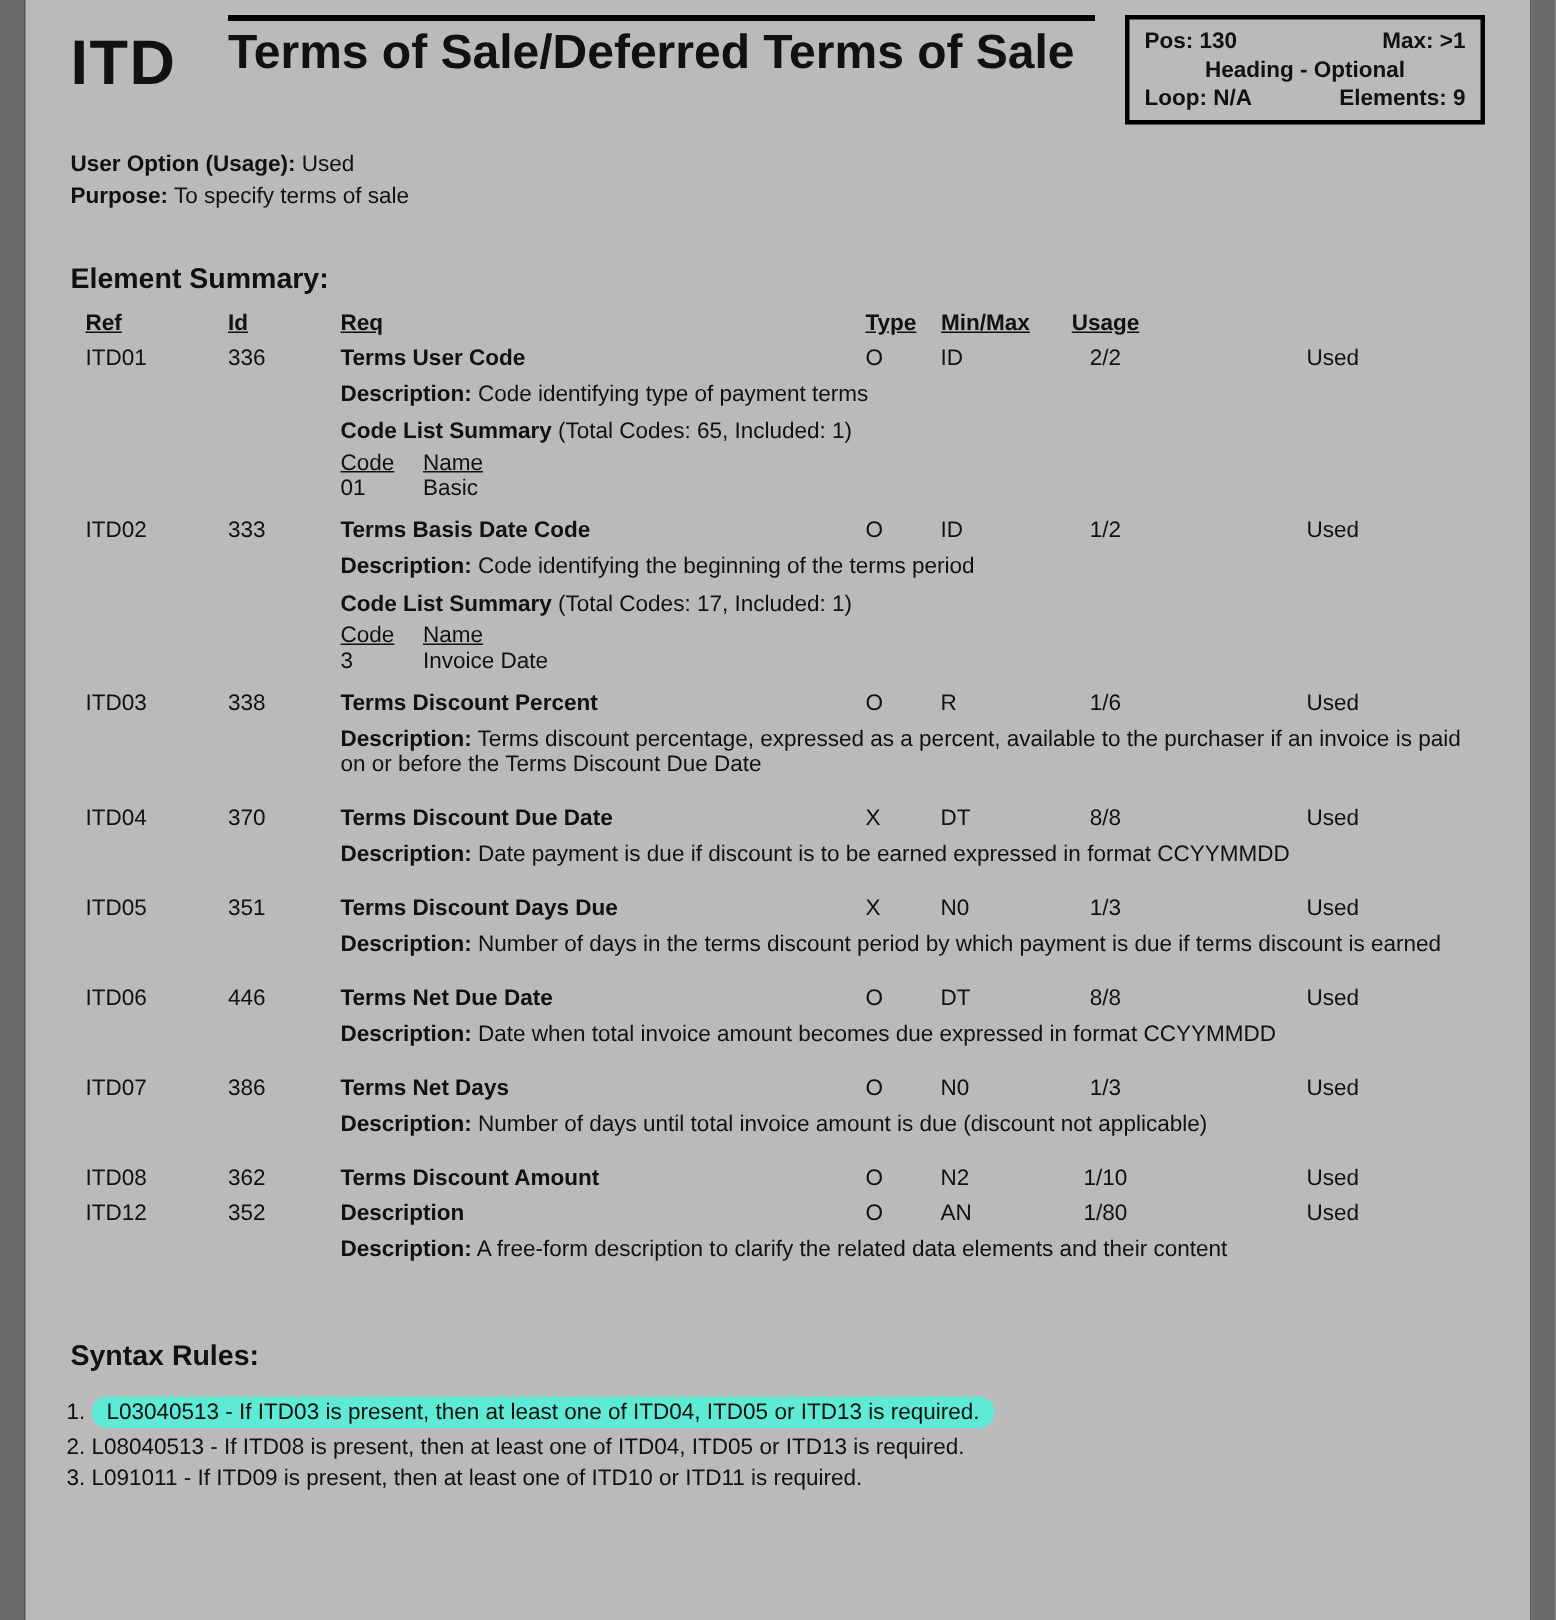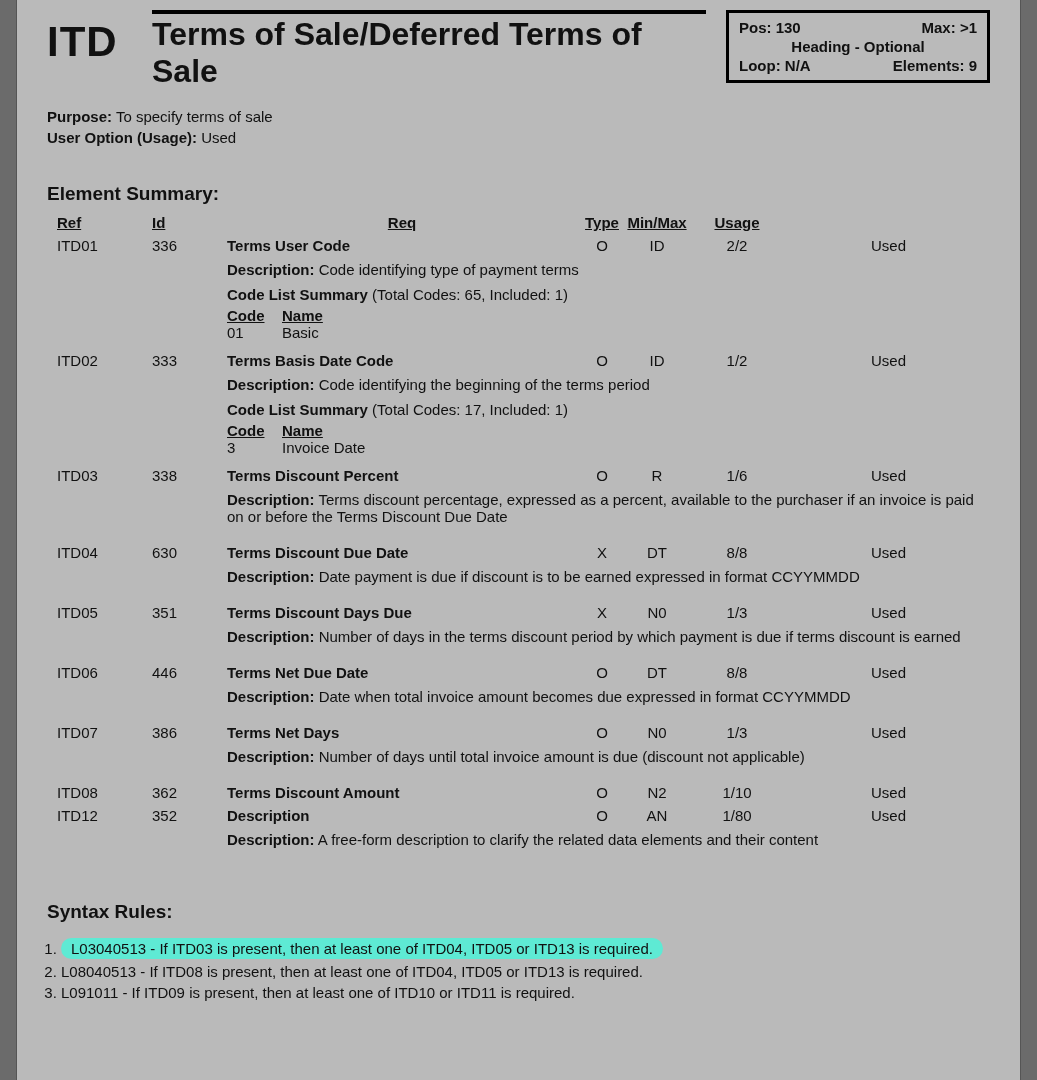--- a/index.html
+++ b/index.html
@@ -34,21 +34,21 @@
   .title-block { flex: 1; }
   .rule-top { border-top: 4px solid #000; margin-bottom: 2px; }
   .title {
     font-size: 32px;
     font-weight: 700;
     line-height: 1.15;
   }
   .info-box {
     border: 3px solid #000;
     padding: 6px 10px;
-    width: 264px;
+    width: 240px;
     font-size: 15px;
     font-weight: 700;
   }
   .info-row { display: flex; justify-content: space-between; }
   .info-center { text-align: center; margin: 2px 0; }
   .meta { margin-top: 18px; font-size: 15px; }
   .meta-row { margin-bottom: 4px; }
   .meta-label { font-weight: 700; }
   .section-h {
     font-size: 19px;
@@ -58,35 +58,35 @@
   }
   .tbl-head, .el-row {
     display: grid;
     grid-template-columns: 95px 75px 350px 50px 60px 100px 1fr;
     font-size: 15px;
     align-items: start;
     padding: 3px 0;
     padding-left:10px;
   }
   .tbl-head span { font-weight: 700; text-decoration: underline; }
-  .c-req, .c-type { text-align: center; }
+  .c-req, .c-type { text-align: left; }
   .c-mm, .c-usage { text-align: center; }
   .el-name { font-weight: 700; }
   .detail-block {
     margin-left: 180px;
     font-size: 15px;
     padding: 4px 0 8px 0;
     max-width: 780px;
   }
   .desc { margin-bottom: 8px; }
   .desc .lab { font-weight: 700; text-align: center; }
   .cls-head { font-weight: 700; }
   .cls-note { font-weight: 400; }
   .code-tbl { display: grid; grid-template-columns: 55px 1fr; margin-top: 4px; }
-  .code-tbl .h { font-weight: 700; text-decoration: underline; }
+  .code-tbl .h { font-weight: 400; text-decoration: underline; }
   .syntax { padding-left: 14px; font-size: 15px; }
   .syntax li { margin-bottom: 4px; }
   .hl {
     background: #5eead4;
     border-radius: 14px;
     padding: 2px 10px;
     display: inline-block;
   }
 </style>
 </head>
@@ -108,26 +108,26 @@
       <div class="info-center">Heading - Optional</div>
       <div class="info-row">
         <span><span>Loop:</span> <span>N/A</span></span>
         <span><span>Elements:</span> <span>9</span></span>
       </div>
     </div>
   </div>
 
   <div class="meta">
     <div class="meta-row">
+      <span class="meta-label">User Option (Usage):</span>
+      <span>Used</span>
+    </div>
+    <div class="meta-row">
       <span class="meta-label">Purpose:</span>
       <span>To specify terms of sale</span>
-    </div>
-    <div class="meta-row">
-      <span class="meta-label">User Option (Usage):</span>
-      <span>Used</span>
     </div>
   </div>
 
   <div class="section-h">Element Summary:</div>
 
   <div class="tbl-head">
     <span>Ref</span>
     <span>Id</span>
     <span class="c-req">Req</span>
     <span class="c-type">Type</span>
@@ -181,21 +181,21 @@
         <span class="c-req">O</span>
         <span class="c-type">R</span>
         <span class="c-mm">1/6</span>
         <span class="c-usage">Used</span>
       </div>
       <div class="detail-block">
         <div class="desc"><span class="lab">Description:</span> Terms discount percentage, expressed as a percent, available to the purchaser if an invoice is paid on or before the Terms Discount Due Date</div>
       </div>
       <div class="el-row">
         <span>ITD04</span>
-        <span>630</span>
+        <span>370</span>
         <span class="el-name">Terms Discount Due Date</span>
         <span class="c-req">X</span>
         <span class="c-type">DT</span>
         <span class="c-mm">8/8</span>
         <span class="c-usage">Used</span>
       </div>
       <div class="detail-block">
         <div class="desc"><span class="lab">Description:</span> Date payment is due if discount is to be earned expressed in format CCYYMMDD</div>
       </div>
       <div class="el-row">

